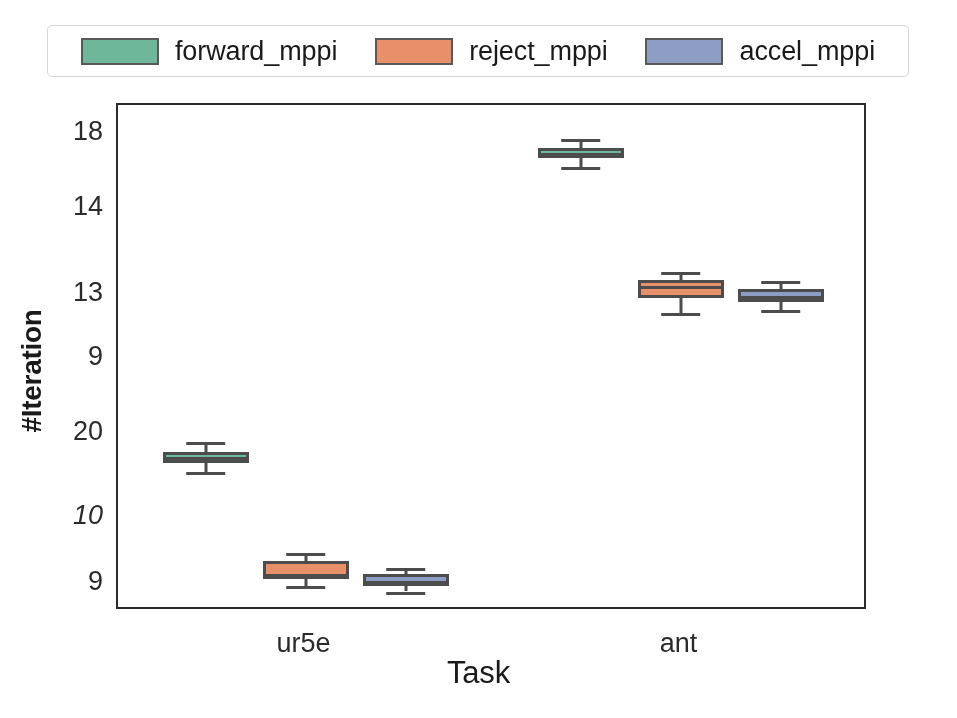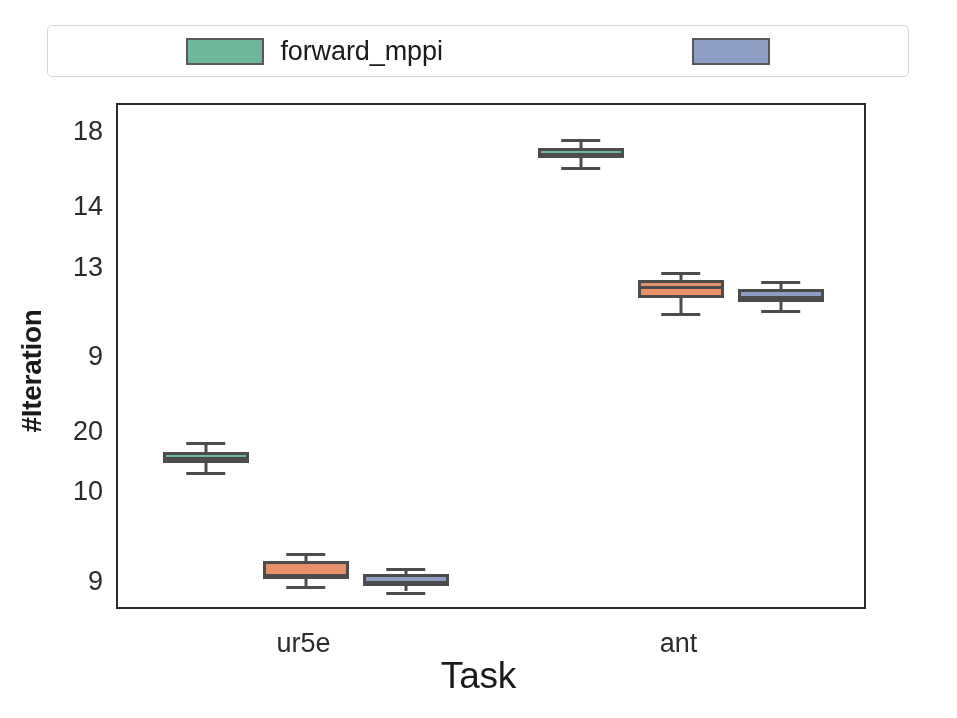--- a/index.html
+++ b/index.html
@@ -114,21 +114,21 @@
     font-size: 27px;
     color: #2b2b2b;
     white-space: nowrap;
   }
   #xlabel {
     position: absolute;
     left: 0;
     top: 655px;
     width: 957px;
     text-align: center;
-    font-size: 37px;
+    font-size: 31px;
     color: #1a1a1a;
     letter-spacing: -0.2px;
   }
 
   
   .box-group { position: absolute; left: 0; top: 0; }
   .bp-whisker-line {
     position: absolute;
     background: #4c4c4c;
     transform: translateX(-50%);
@@ -158,30 +158,35 @@
 <body>
 
 <div id="figure">
 
   <div id="legend">
       <div class="legend-entry">
         <span class="legend-swatch" style="background: rgb(110, 183, 155);"></span>
         <span class="legend-label">forward_mppi</span>
       </div>
       <div class="legend-entry">
+        <span class="legend-swatch" style="background: rgb(232, 144, 106);"></span>
+        <span class="legend-label">reject_mppi</span>
+      </div>
+      <div class="legend-entry">
         <span class="legend-swatch" style="background: rgb(142, 157, 196);"></span>
+        <span class="legend-label">accel_mppi</span>
       </div>
     </div>
 
   <div id="ytick-wrap">
       <div class="ytick-label" style="top: 580.514px;">9</div>
-      <div class="ytick-label" style="top: 491px;">10</div>
+      <div class="ytick-label" style="top: 515px; font-style: italic;">10</div>
       <div class="ytick-label" style="top: 430.588px;">20</div>
       <div class="ytick-label" style="top: 355.625px;">9</div>
-      <div class="ytick-label" style="top: 267px;">13</div>
+      <div class="ytick-label" style="top: 292px;">13</div>
       <div class="ytick-label" style="top: 205.699px;">14</div>
       <div class="ytick-label" style="top: 130.736px;">18</div>
     </div>
 
   <div id="ylabel">#Iteration</div>
 
   <div id="plot-frame">
     <div id="plot-inner">
         <div class="box-group">
           <div class="bp-whisker-line" style="left: 87.5px; top: 337.333px; height: 9.74519px;"></div>

